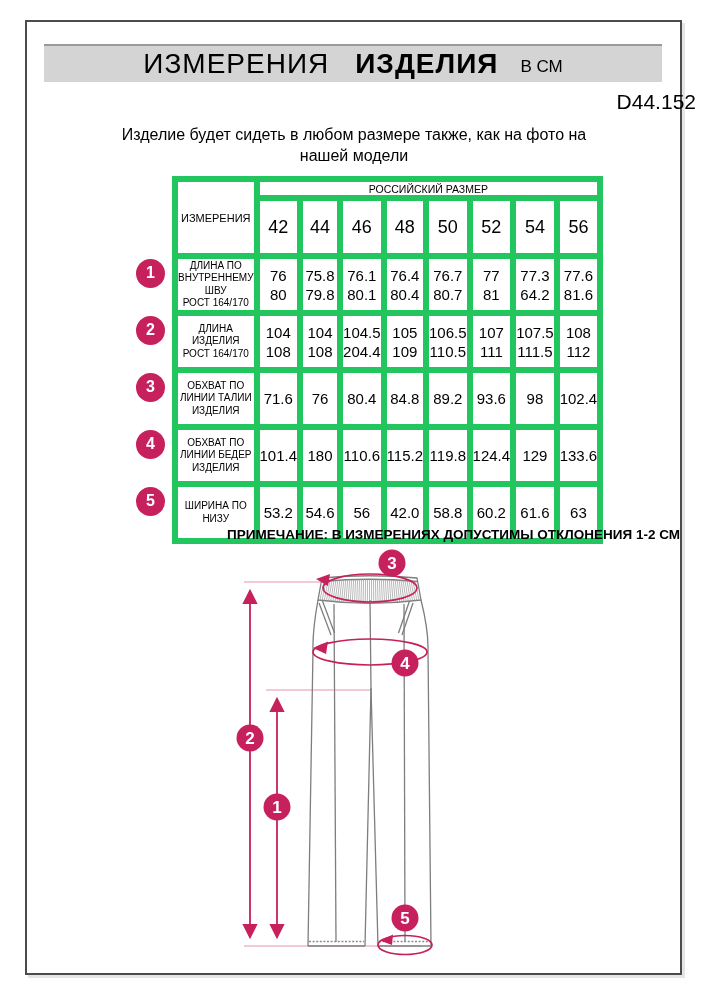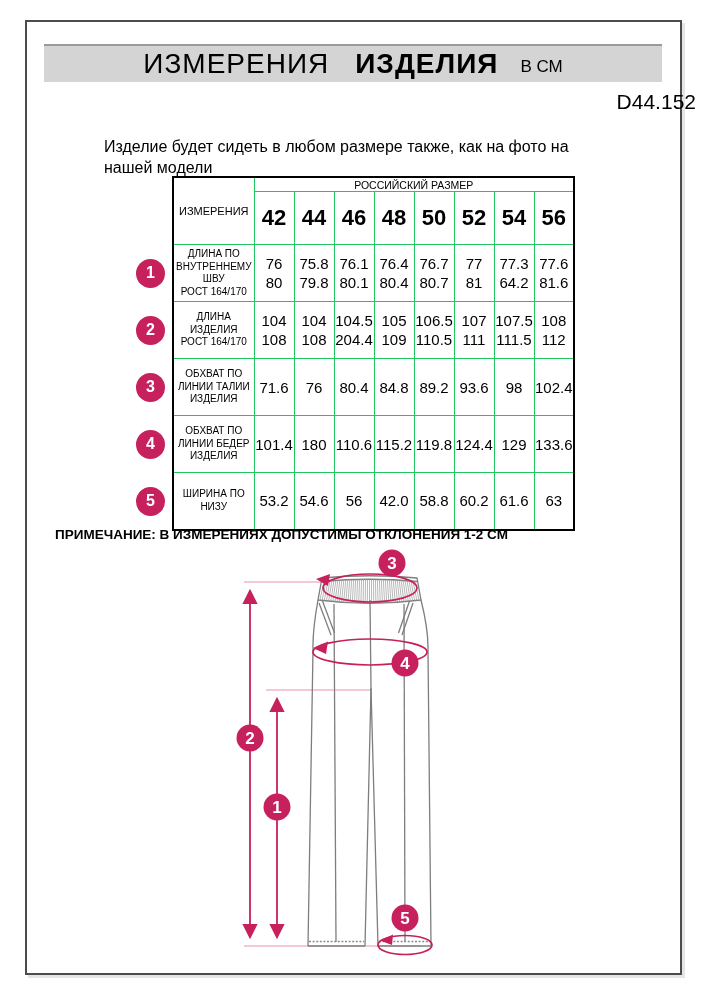--- a/index.html
+++ b/index.html
@@ -17,47 +17,47 @@
     display:flex;align-items:center;justify-content:center;gap:26px;
   }
   .title-main{font-size:28px;font-weight:400;letter-spacing:1px;}
   .title-bold{font-size:28px;font-weight:700;letter-spacing:1px;}
   .title-unit{font-size:17px;font-weight:400;margin-left:-4px;padding-top:6px;}
   .model{
     position:absolute;left:41px;top:90px;width:655px;text-align:right;
     font-size:21px;font-weight:400;
   }
   .subtitle{
-    position:absolute;left:104px;top:136px;width:500px;
+    position:absolute;left:104px;top:124px;width:500px;text-align:center;
     font-size:16px;line-height:21px;
   }
   .table-zone{position:absolute;left:136px;top:176px;}
   table.size-table{
     border-collapse:collapse;table-layout:fixed;margin-left:36px;
     border:2px solid #000;background:#fff;
   }
   .size-table th,.size-table td{
-    border:1px solid #22c55e;text-align:center;vertical-align:middle;padding:0;
+    border:6px solid #22c55e;text-align:center;vertical-align:middle;padding:0;
   }
   .size-table .col-label{width:81px;}
   .size-table .col-size{width:40px;}
   .hdr-span{height:13px;font-size:10.5px;font-weight:400;}
-  .hdr-size{height:52px;font-size:22px;font-weight:700;}
+  .hdr-size{height:52px;font-size:18px;font-weight:400;}
   .hdr-measure{font-size:11px;font-weight:400;}
   .lbl-cell{font-size:10px;line-height:12.5px;font-weight:400;white-space:pre-line;}
   .val-cell{font-size:15px;line-height:19px;font-weight:400;}
   .data-row{height:57px;border-radius:21px;}
   .row-badge{
     position:absolute;left:0;width:29px;height:29px;border-radius:50%;
     color:#fff;font-size:16px;font-weight:700;
     display:flex;align-items:center;justify-content:center;
   }
   .note{
     position:absolute;left:25px;top:527px;width:655px;padding-left:30px;
-    box-sizing:border-box;text-align:left;font-size:13.5px;font-weight:700;
+    box-sizing:border-box;text-align:right;font-size:13.5px;font-weight:700;
   }
   .diagram{position:absolute;left:235px;top:545px;}
   .badge-text{font-size:17px;font-weight:700;fill:#fff;text-anchor:middle;}
 </style>
 </head>
 <body>
 
 <div class="frame"></div>
 
 <div class="titlebar">

